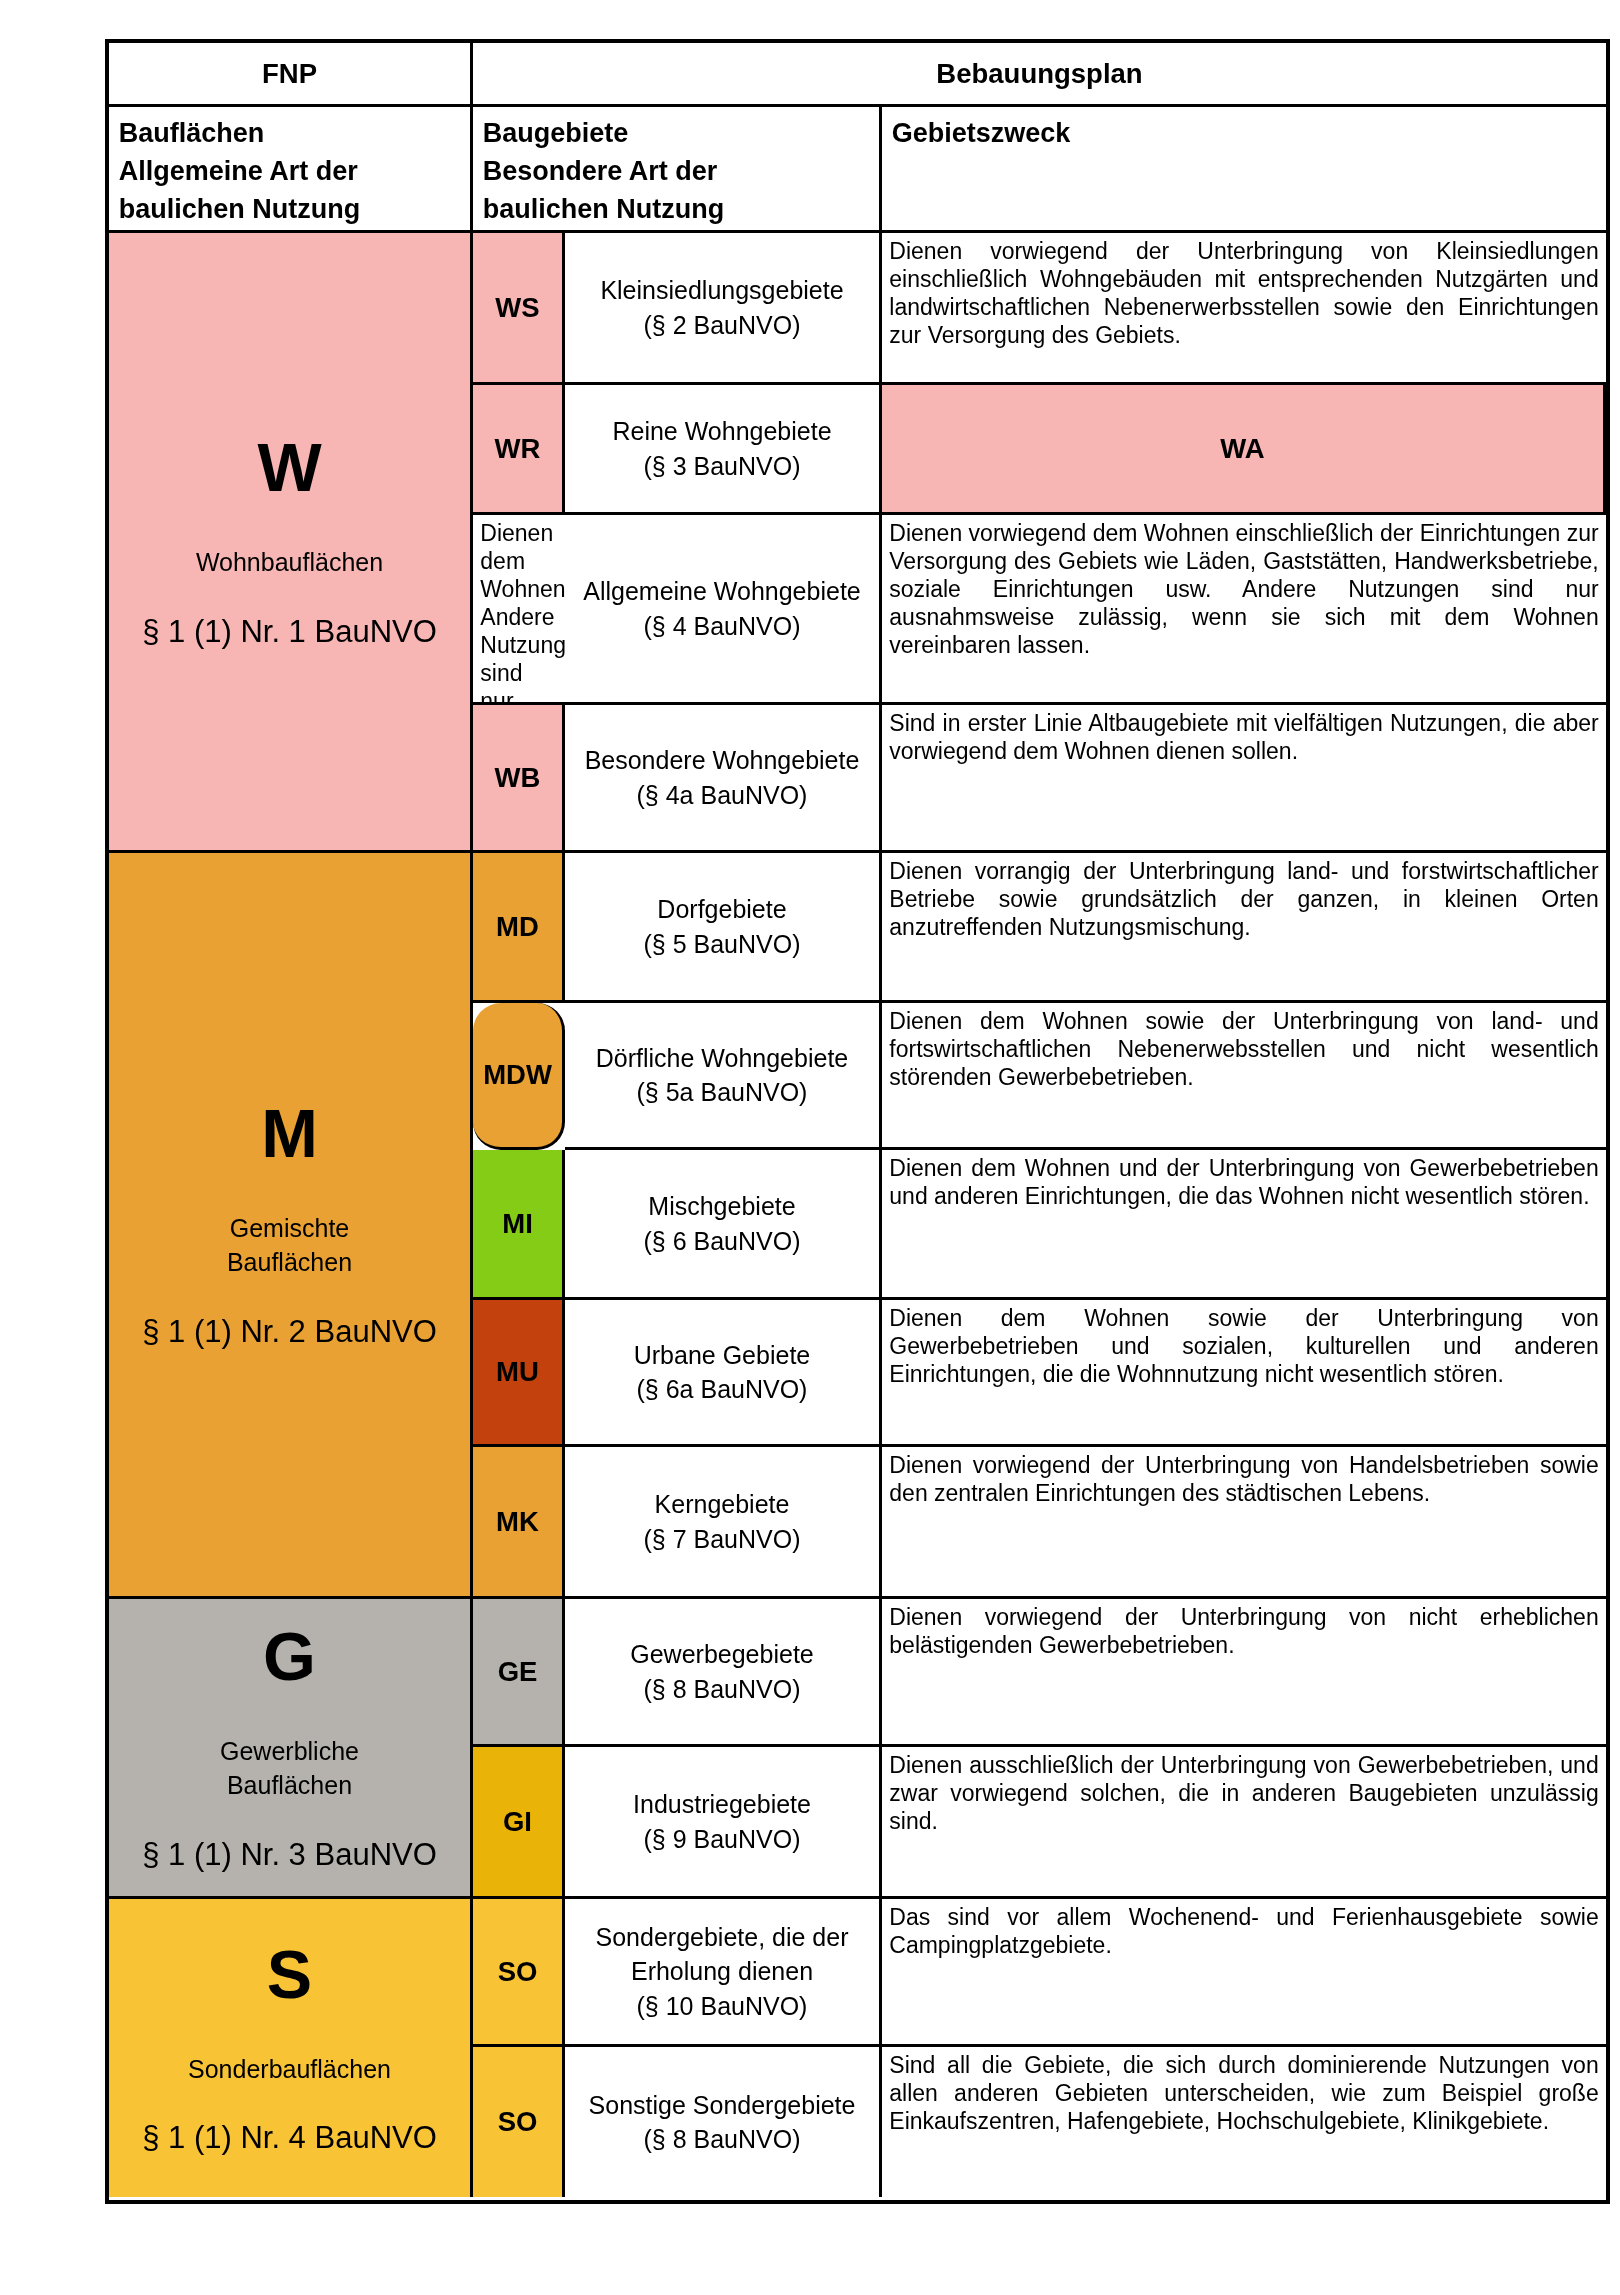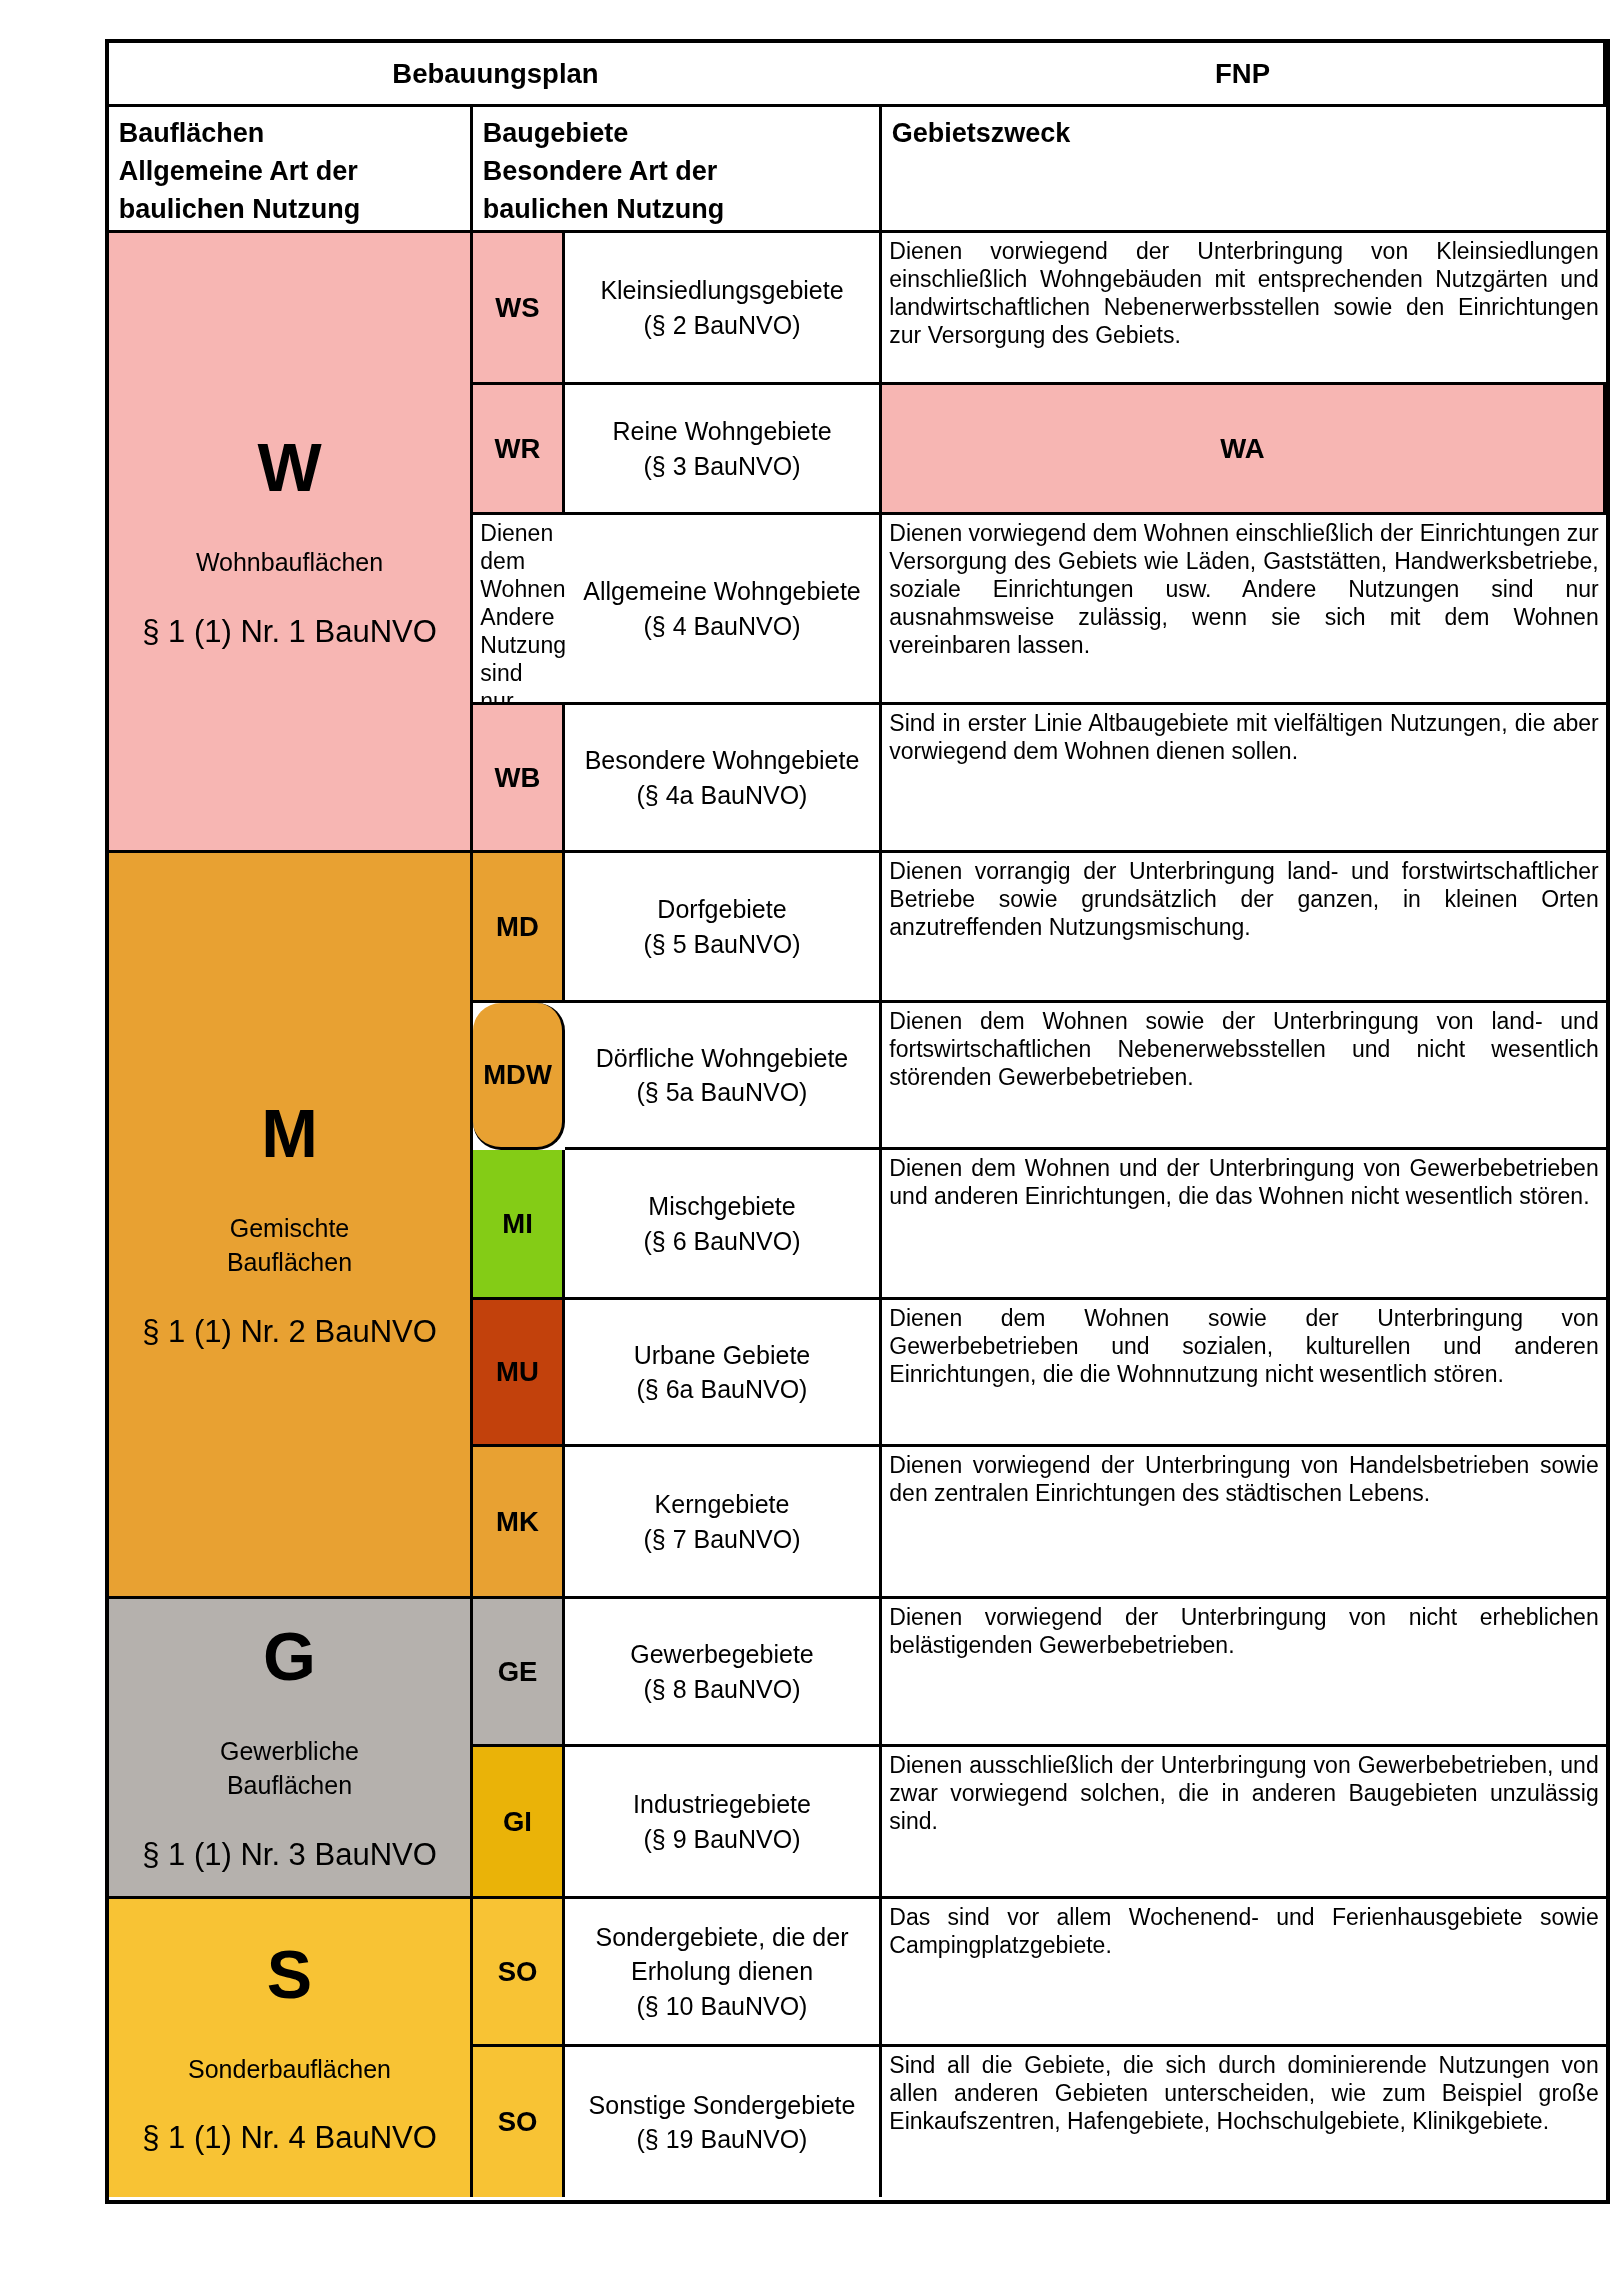--- a/index.html
+++ b/index.html
@@ -40,22 +40,22 @@
   }
   .purpcell{
     font-size:23px;line-height:28px;text-align:justify;padding:4px 7.3px 3.2px 7.3px;
   }
 </style>
 </head>
 <body>
 
 <div class="table">
 
+  <div class="cell hcenter h1">FNP</div>
   <div class="cell hcenter h1 cs3 no-r">Bebauungsplan</div>
-  <div class="cell hcenter h1">FNP</div>
 
   <div class="cell h2">Bauflächen
 Allgemeine Art der
 baulichen Nutzung</div>
   <div class="cell h2 cs2">Baugebiete
 Besondere Art der
 baulichen Nutzung</div>
   <div class="cell h2 no-r">Gebietszweck</div>
 
   <div class="cell groupcell rs4" style="background: rgb(247, 182, 179);">
@@ -140,17 +140,17 @@
   </div>
 
   <div class="cell codecell" style="background: rgb(248, 195, 52);">SO</div>
   <div class="cell namecell">Sondergebiete, die der
 Erholung dienen
 (§ 10 BauNVO)</div>
   <div class="cell purpcell no-r">Das sind vor allem Wochenend- und Ferienhausgebiete sowie Campingplatzgebiete.</div>
 
   <div class="cell codecell no-b" style="background: rgb(248, 195, 52);">SO</div>
   <div class="cell namecell no-b">Sonstige Sondergebiete
-(§ 19 BauNVO)</div>
+(§ 8 BauNVO)</div>
   <div class="cell purpcell no-r no-b">Sind all die Gebiete, die sich durch dominierende Nutzungen von allen anderen Gebieten unterscheiden, wie zum Beispiel große Einkaufszentren, Hafengebiete, Hochschulgebiete, Klinikgebiete.</div>
 
 </div>
 
 
 </body></html>

